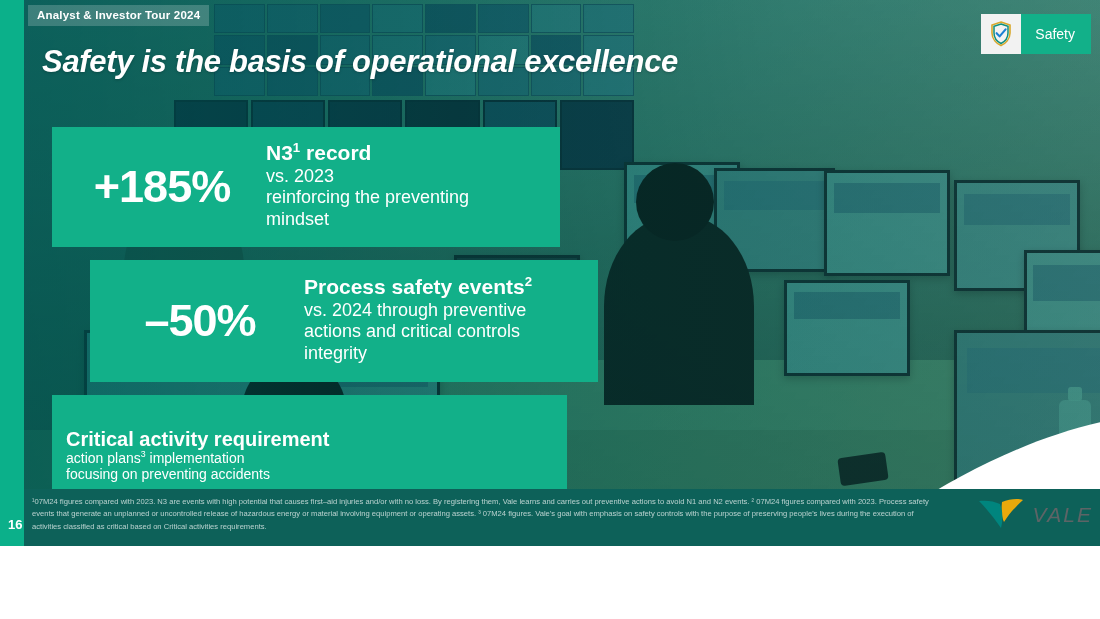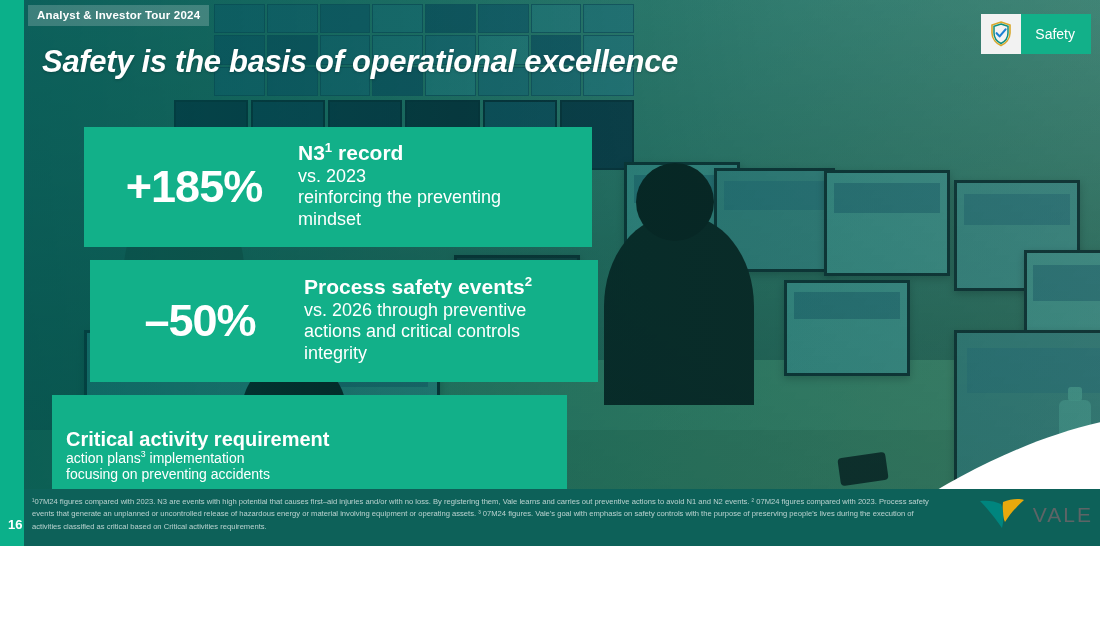--- a/index.html
+++ b/index.html
@@ -235,21 +235,21 @@
   }
   .card {
     display: flex;
     align-items: center;
     background: #12b089;
     color: #ffffff;
     margin-bottom: 13px;
     padding: 12px 18px 14px 10px;
     box-sizing: border-box;
   }
-  .card-1 { width: 508px; min-height: 120px; margin-left: 32px; }
+  .card-1 { width: 508px; min-height: 120px; }
   .card-2 { width: 508px; min-height: 122px; margin-left: 38px; }
   .card-3 { width: 515px; min-height: 122px; }
 
   .stat {
     flex: 0 0 auto;
     width: 200px;
     text-align: center;
     font-size: 45px;
     font-weight: bold;
     letter-spacing: -1px;
@@ -314,20 +314,21 @@
     z-index: 14;
     display: flex;
     align-items: center;
     gap: 8px;
   }
   .vale-word {
     color: #5d6466;
     font-size: 21px;
     letter-spacing: 2px;
     font-weight: normal;
+    font-style: italic;
   }
 </style>
 </head>
 <body>
 
 <div class="slide">
 
   <div class="photo">
     <div class="room"></div>
 
@@ -424,21 +425,21 @@
           <div>mindset</div>
         </div>
       </div>
     </div>
 
     <div class="card card-2">
       <div class="stat">–50%</div>
       <div class="info">
         <div class="info-head"><span>Process safety events</span><sup>2</sup></div>
         <div class="info-body">
-          <div>vs. 2026 through preventive</div>
+          <div>vs. 2024 through preventive</div>
           <div>actions and critical controls</div>
           <div>integrity</div>
         </div>
       </div>
     </div>
 
     <div class="card card-3">
       <div class="info">
         <div class="info-head">Critical activity requirement</div>
         <div class="info-body">

